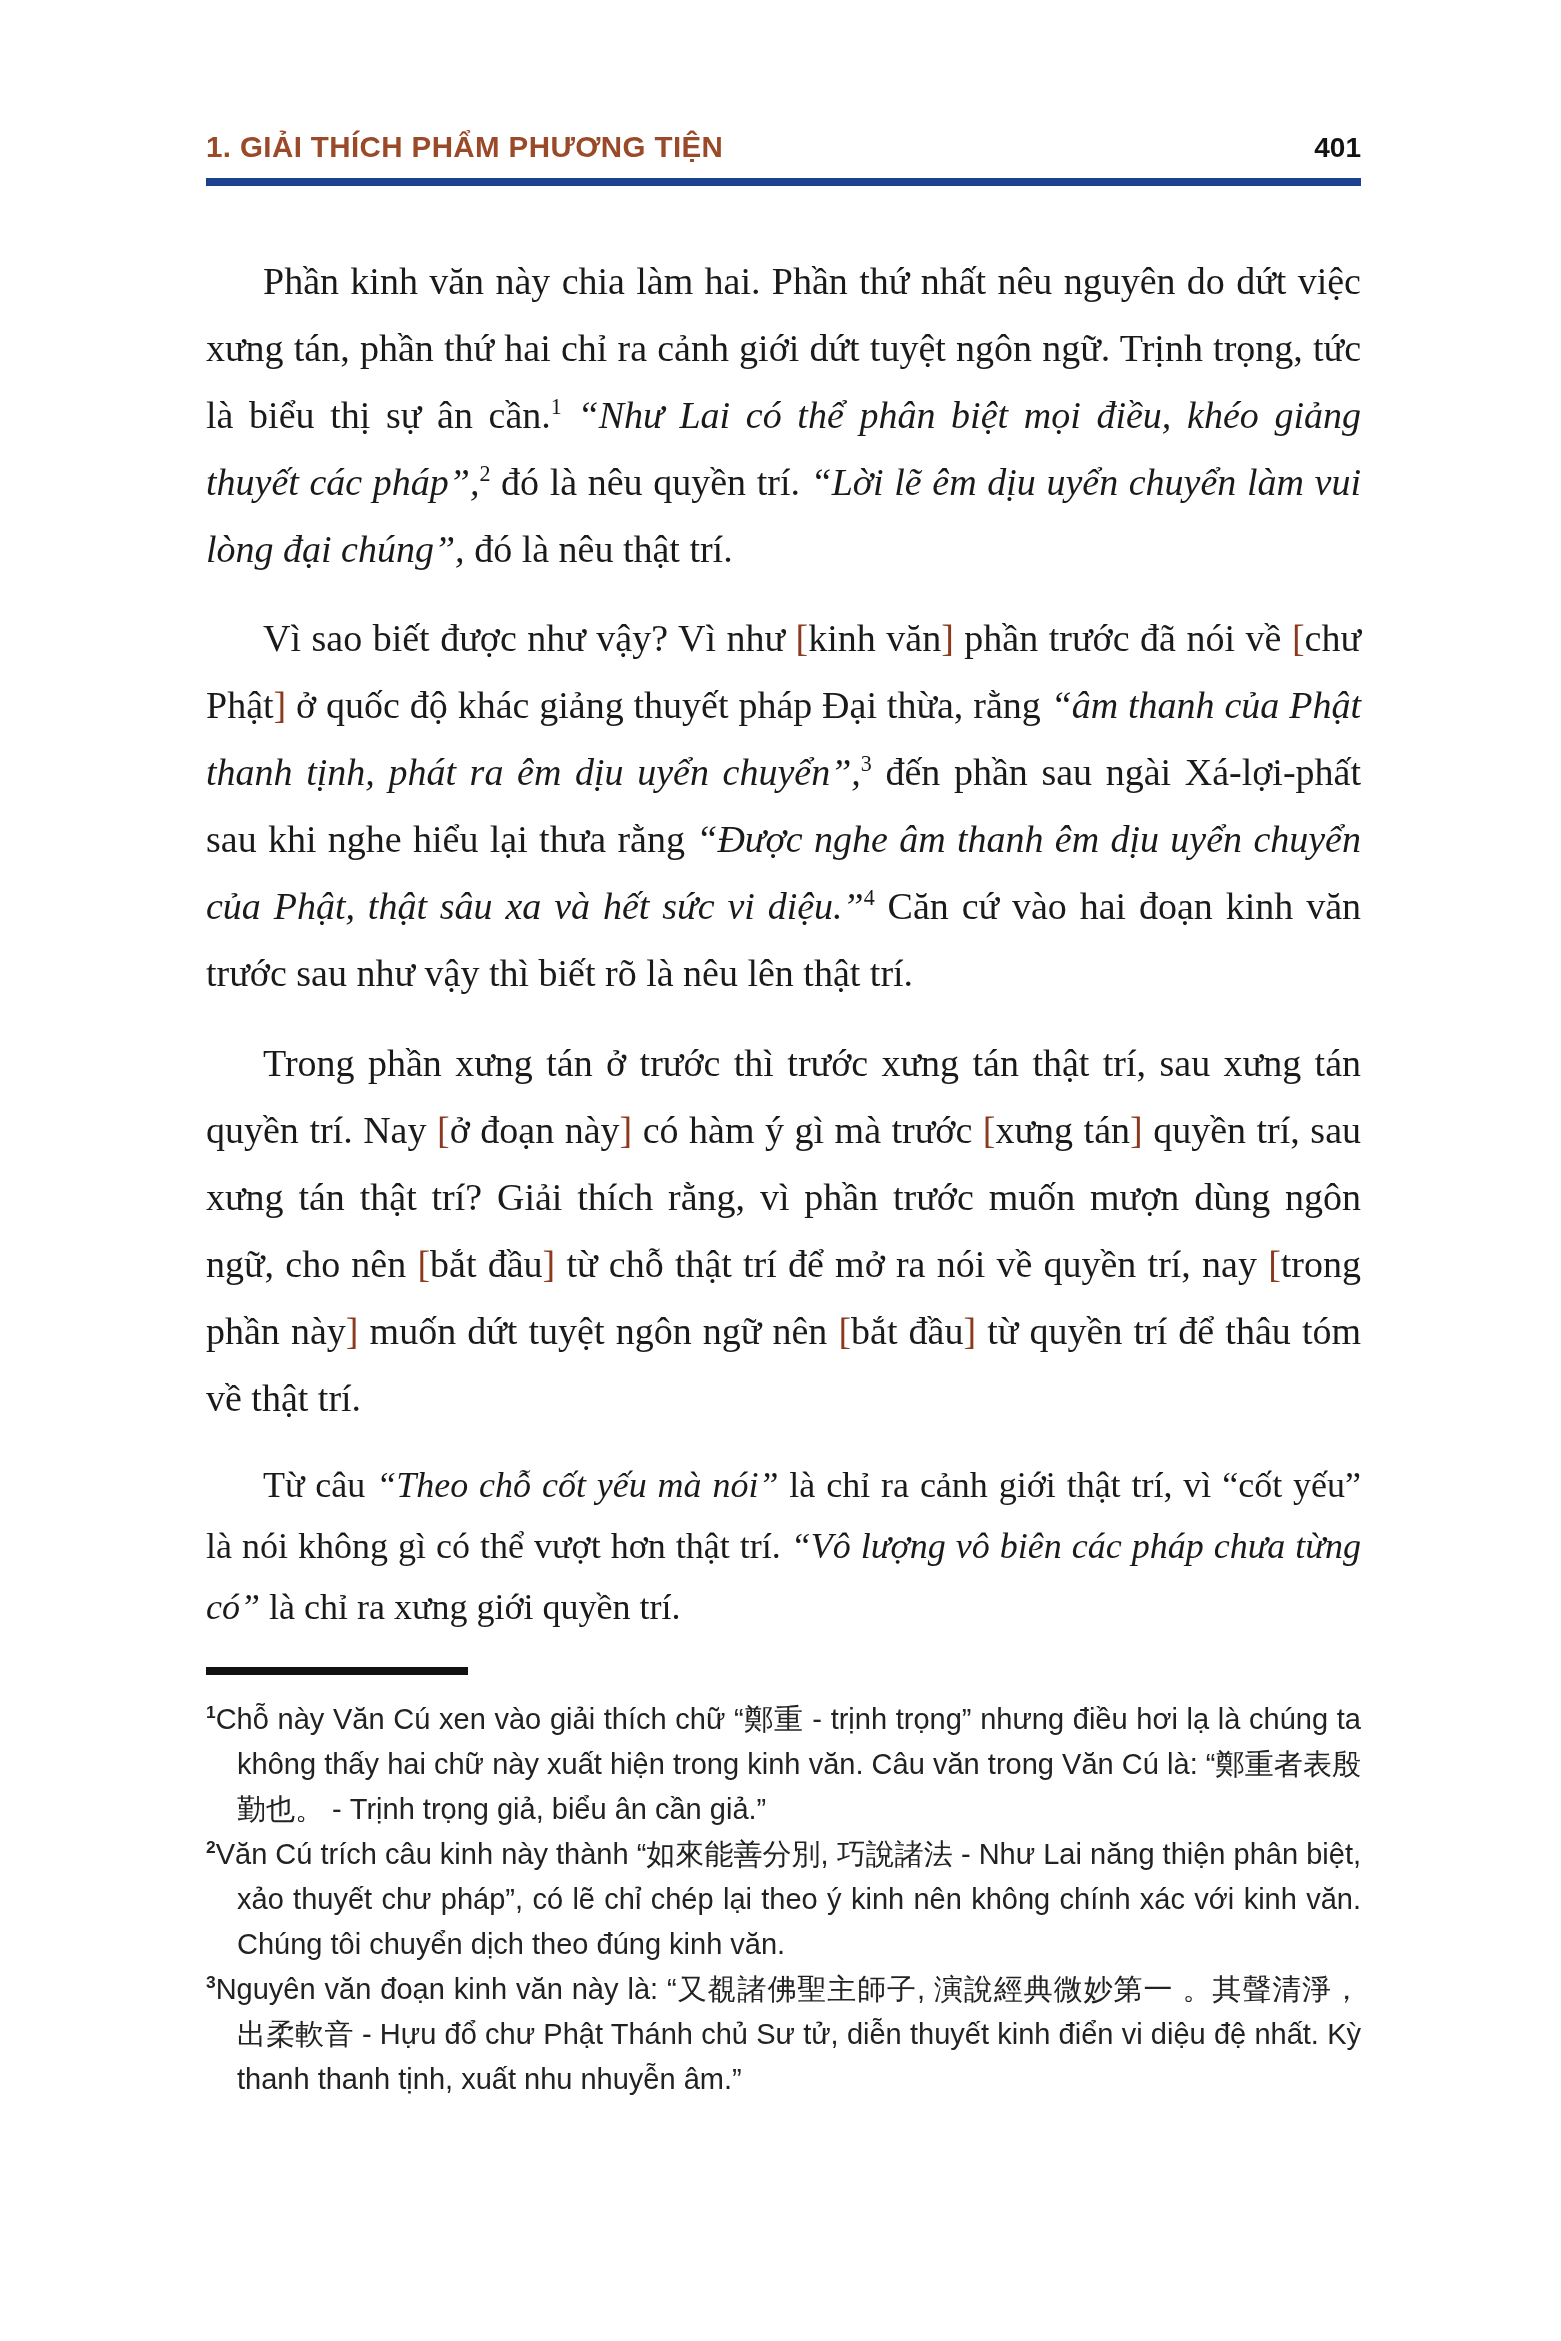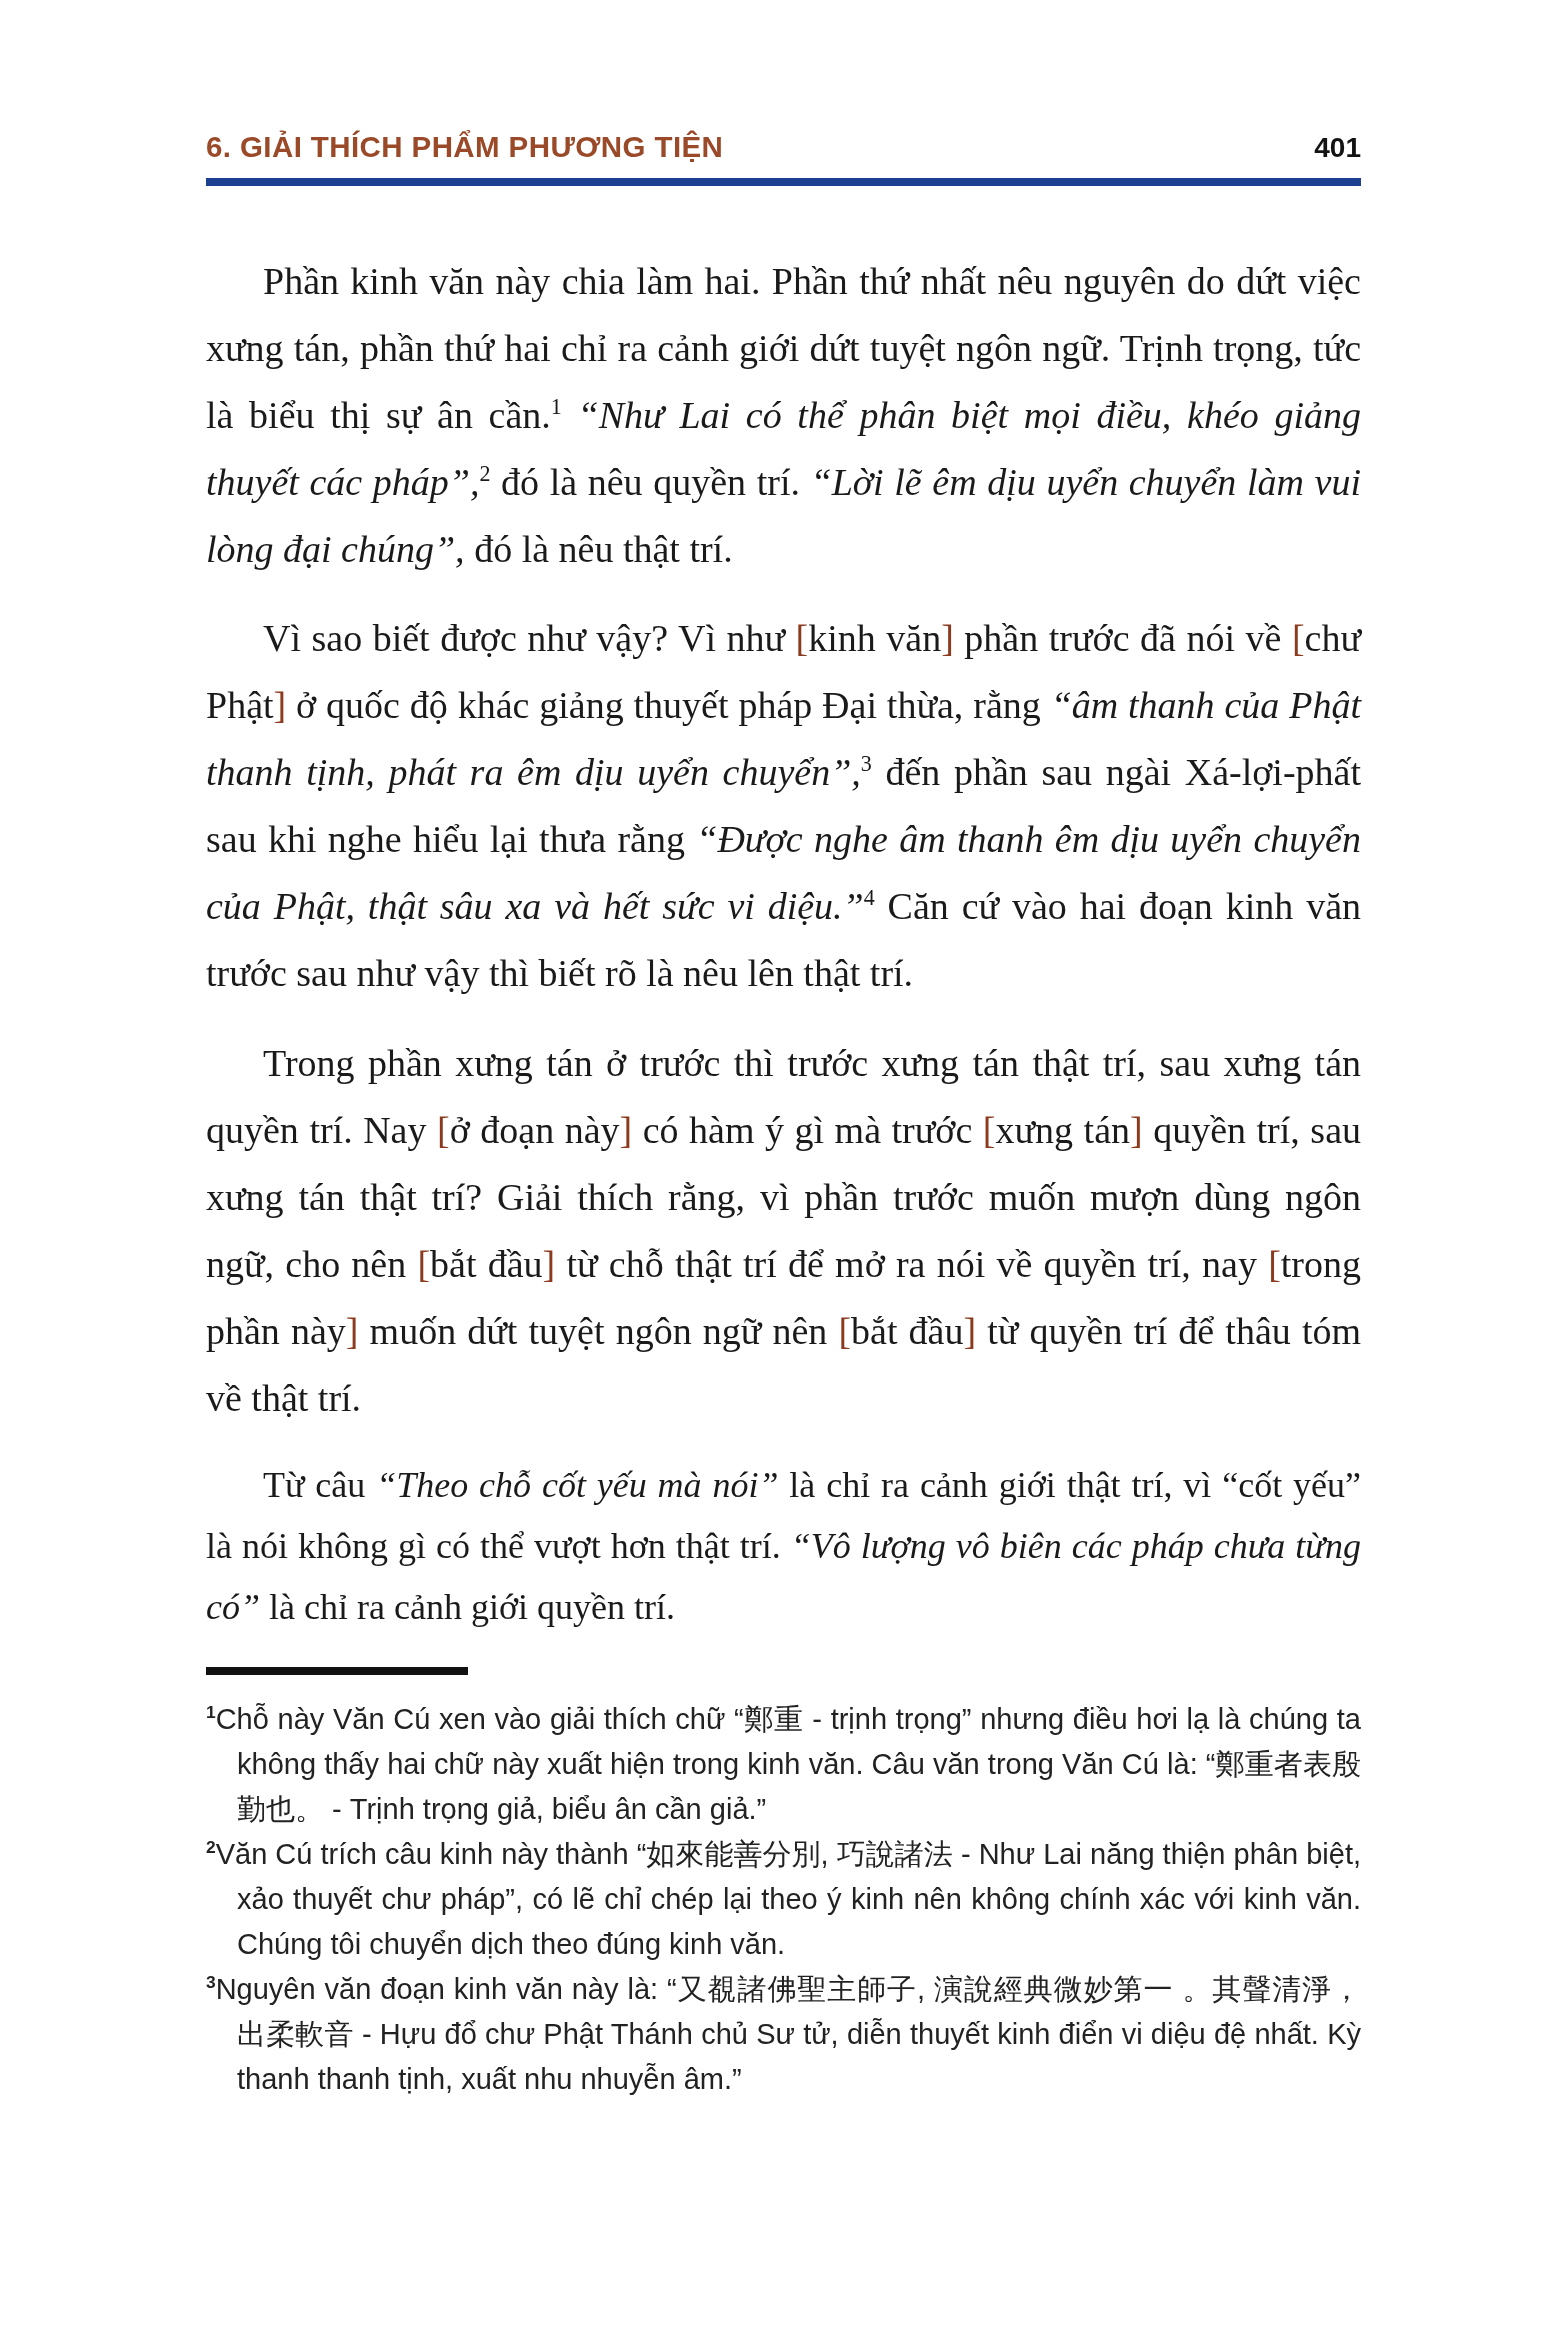--- a/index.html
+++ b/index.html
@@ -88,31 +88,31 @@
     line-height:0;
     font-weight:700;
   }
 </style>
 </head>
 <body>
 
 <div class="page">
 
   <div class="running-header">
-    <span class="running-title">6. GIẢI THÍCH PHẨM PHƯƠNG TIỆN</span>
+    <span class="running-title">1. GIẢI THÍCH PHẨM PHƯƠNG TIỆN</span>
     <span class="page-number">401</span>
   </div>
 
   <div class="header-rule"></div>
 
   <div class="body-text">
     <p><span class="run-n">Phần kinh văn này chia làm hai. Phần thứ nhất nêu nguyên do dứt việc xưng tán, phần thứ hai chỉ ra cảnh giới dứt tuyệt ngôn ngữ. Trịnh trọng, tức là biểu thị sự ân cần.</span><span class="run-s">1</span><span class="run-n"> </span><span class="run-i">“Như Lai có thể phân biệt mọi điều, khéo giảng thuyết các pháp”,</span><span class="run-s">2</span><span class="run-n"> đó là nêu quyền trí. </span><span class="run-i">“Lời lẽ êm dịu uyển chuyển làm vui lòng đại chúng”,</span><span class="run-n"> đó là nêu thật trí.</span></p>
     <p><span class="run-n">Vì sao biết được như vậy? Vì như </span><span class="run-b">[</span><span class="run-n">kinh văn</span><span class="run-b">]</span><span class="run-n"> phần trước đã nói về </span><span class="run-b">[</span><span class="run-n">chư Phật</span><span class="run-b">]</span><span class="run-n"> ở quốc độ khác giảng thuyết pháp Đại thừa, rằng </span><span class="run-i">“âm thanh của Phật thanh tịnh, phát ra êm dịu uyển chuyển”,</span><span class="run-s">3</span><span class="run-n"> đến phần sau ngài Xá-lợi-phất sau khi nghe hiểu lại thưa rằng </span><span class="run-i">“Được nghe âm thanh êm dịu uyển chuyển của Phật, thật sâu xa và hết sức vi diệu.”</span><span class="run-s">4</span><span class="run-n"> Căn cứ vào hai đoạn kinh văn trước sau như vậy thì biết rõ là nêu lên thật trí.</span></p>
     <p><span class="run-n">Trong phần xưng tán ở trước thì trước xưng tán thật trí, sau xưng tán quyền trí. Nay </span><span class="run-b">[</span><span class="run-n">ở đoạn này</span><span class="run-b">]</span><span class="run-n"> có hàm ý gì mà trước </span><span class="run-b">[</span><span class="run-n">xưng tán</span><span class="run-b">]</span><span class="run-n"> quyền trí, sau xưng tán thật trí? Giải thích rằng, vì phần trước muốn mượn dùng ngôn ngữ, cho nên </span><span class="run-b">[</span><span class="run-n">bắt đầu</span><span class="run-b">]</span><span class="run-n"> từ chỗ thật trí để mở ra nói về quyền trí, nay </span><span class="run-b">[</span><span class="run-n">trong phần này</span><span class="run-b">]</span><span class="run-n"> muốn dứt tuyệt ngôn ngữ nên </span><span class="run-b">[</span><span class="run-n">bắt đầu</span><span class="run-b">]</span><span class="run-n"> từ quyền trí để thâu tóm về thật trí.</span></p>
-    <p class="small"><span class="run-n">Từ câu </span><span class="run-i">“Theo chỗ cốt yếu mà nói”</span><span class="run-n"> là chỉ ra cảnh giới thật trí, vì “cốt yếu” là nói không gì có thể vượt hơn thật trí. </span><span class="run-i">“Vô lượng vô biên các pháp chưa từng có”</span><span class="run-n"> là chỉ ra cảnh giới quyền trí.</span></p>
+    <p class="small"><span class="run-n">Từ câu </span><span class="run-i">“Theo chỗ cốt yếu mà nói”</span><span class="run-n"> là chỉ ra cảnh giới thật trí, vì “cốt yếu” là nói không gì có thể vượt hơn thật trí. </span><span class="run-i">“Vô lượng vô biên các pháp chưa từng có”</span><span class="run-n"> là chỉ ra xưng giới quyền trí.</span></p>
   </div>
 
   <div class="footnote-separator"></div>
 
   <div class="footnotes">
     <p class="footnote"><sup class="fn-marker">1</sup><span><span class="run-n">Chỗ này Văn Cú xen vào giải thích chữ “鄭重 - trịnh trọng” nhưng điều hơi lạ là chúng ta không thấy hai chữ này xuất hiện trong kinh văn. Câu văn trong Văn Cú là: “鄭重者表殷勤也。 - Trịnh trọng giả, biểu ân cần giả.”</span></span></p>
     <p class="footnote"><sup class="fn-marker">2</sup><span><span class="run-n">Văn Cú trích câu kinh này thành “如來能善分別, 巧說諸法 - Như Lai năng thiện phân biệt, xảo thuyết chư pháp”, có lẽ chỉ chép lại theo ý kinh nên không chính xác với kinh văn. Chúng tôi chuyển dịch theo đúng kinh văn.</span></span></p>
     <p class="footnote"><sup class="fn-marker">3</sup><span><span class="run-n">Nguyên văn đoạn kinh văn này là: “又覩諸佛聖主師子, 演說經典微妙第一 。其聲清淨， 出柔軟音 - Hựu đổ chư Phật Thánh chủ Sư tử, diễn thuyết kinh điển vi diệu đệ nhất. Kỳ thanh thanh tịnh, xuất nhu nhuyễn âm.”</span></span></p>
   </div>
 

